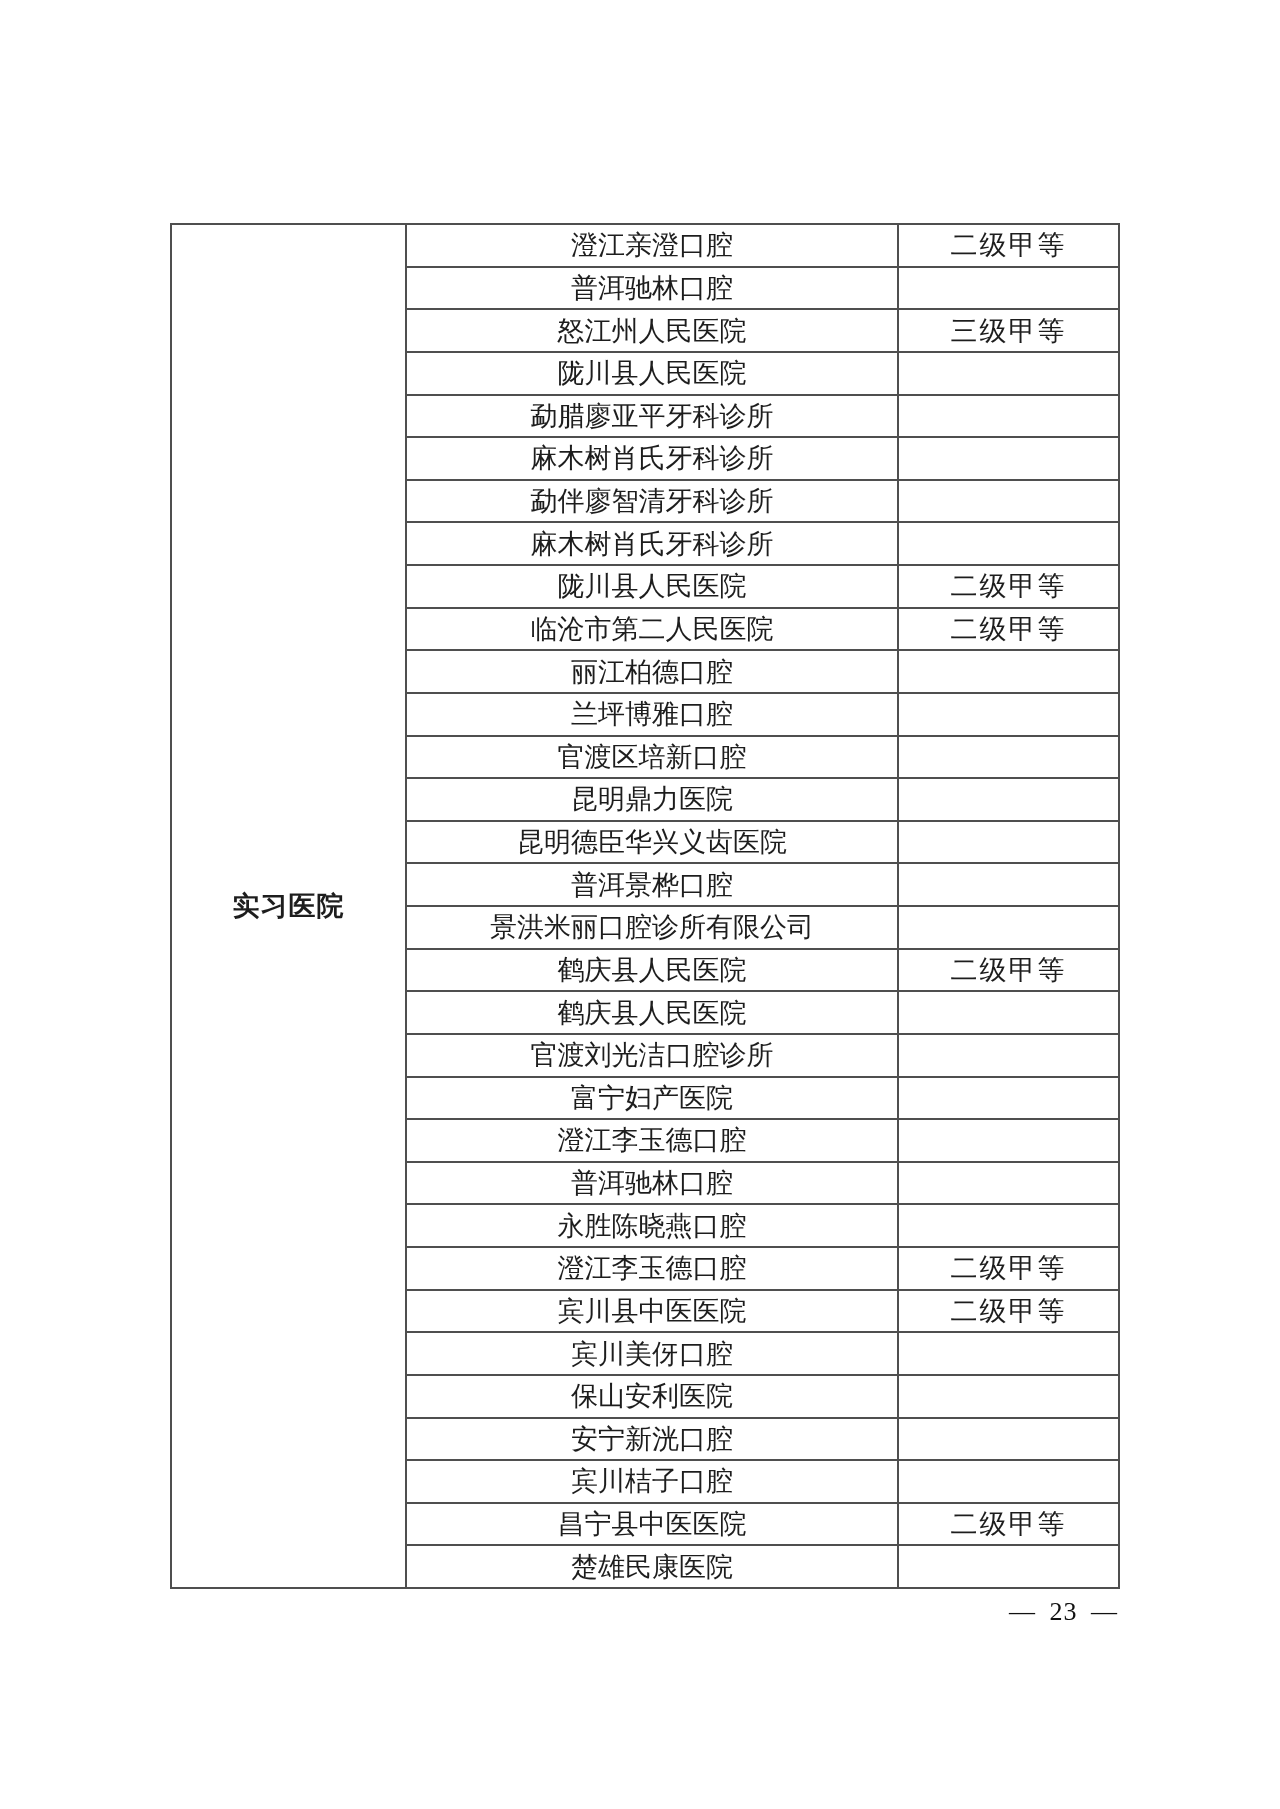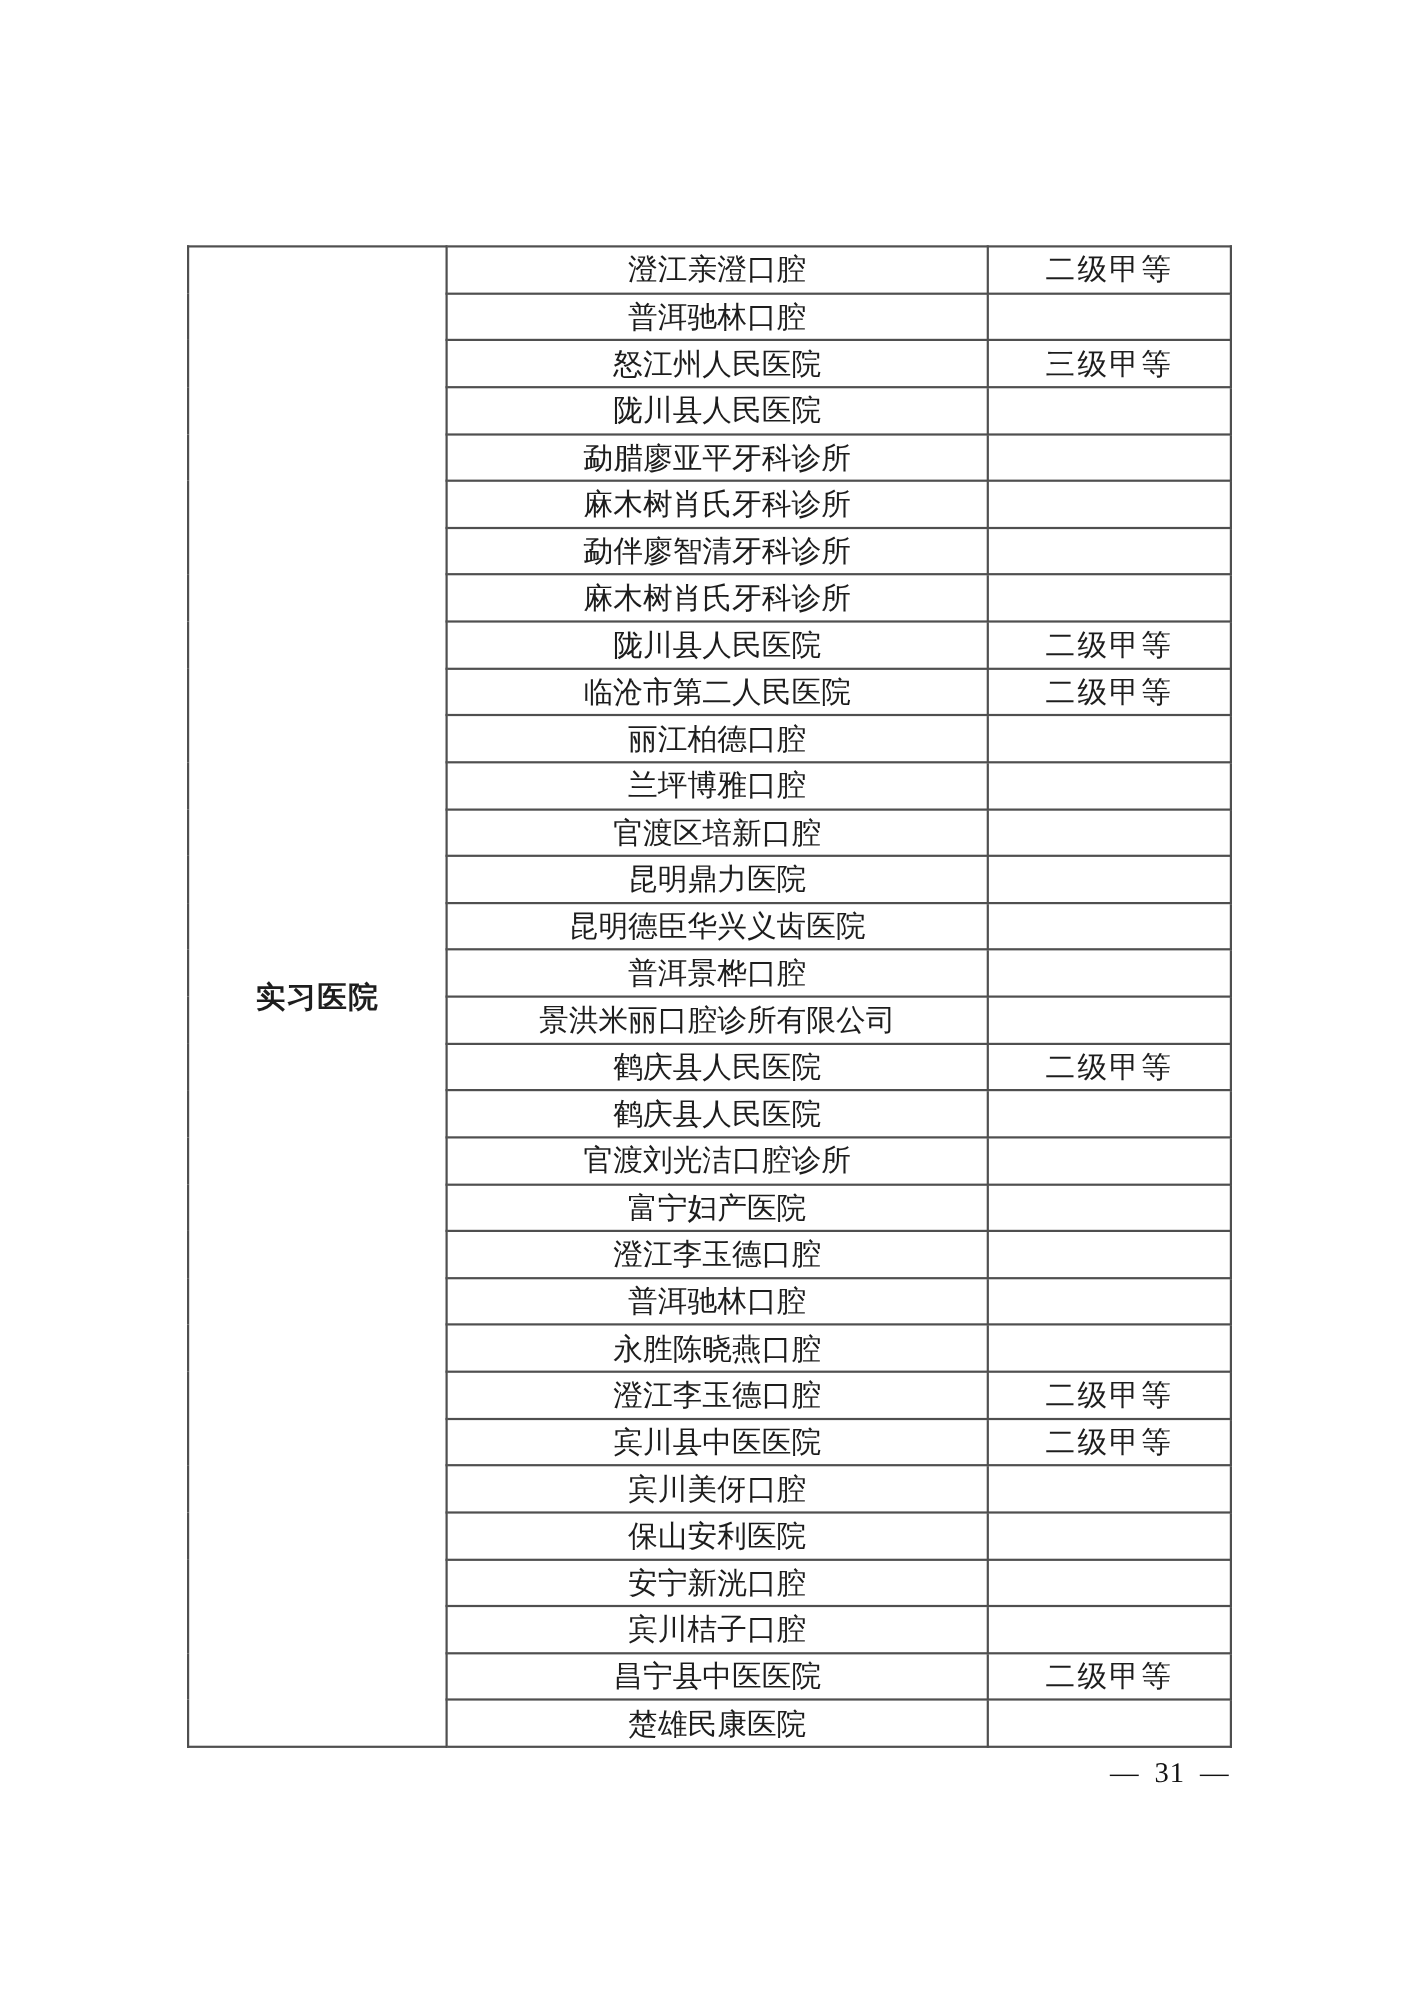--- a/index.html
+++ b/index.html
@@ -192,14 +192,14 @@
           <td class="name-cell">昌宁县中医医院</td>
           <td class="grade-cell">二级甲等</td>
         </tr>
         <tr>
           <td class="name-cell">楚雄民康医院</td>
           <td class="grade-cell"></td>
         </tr>
       </tbody>
   </table>
 
-  <div class="page-number">— 31 —</div>
+  <div class="page-number">— 23 —</div>
 </div>
 
 </body></html>

